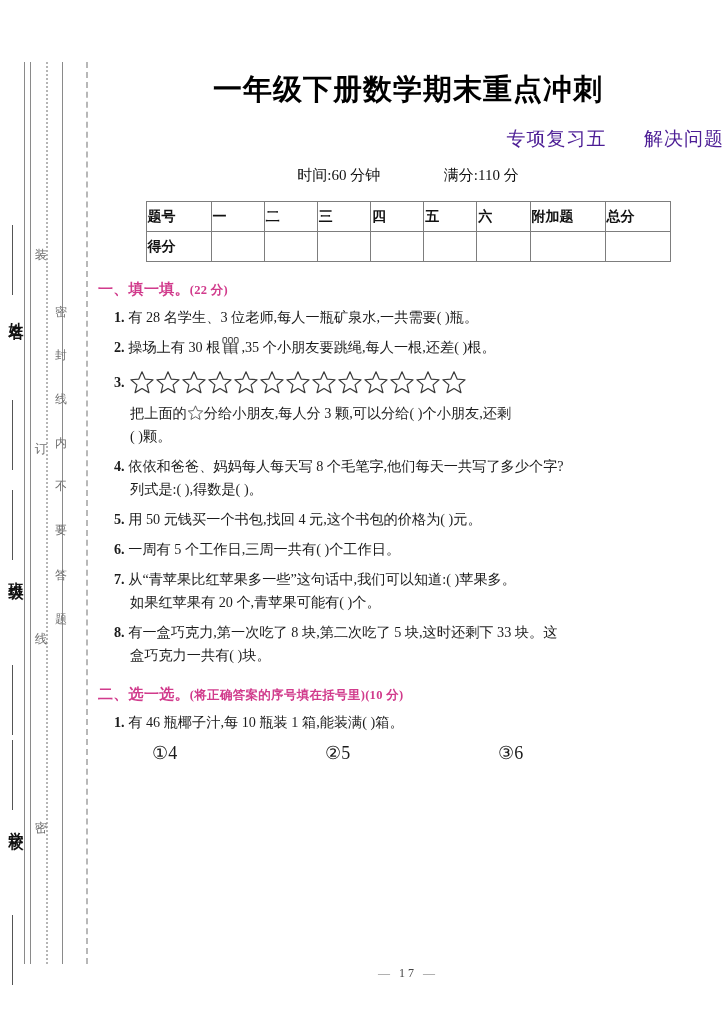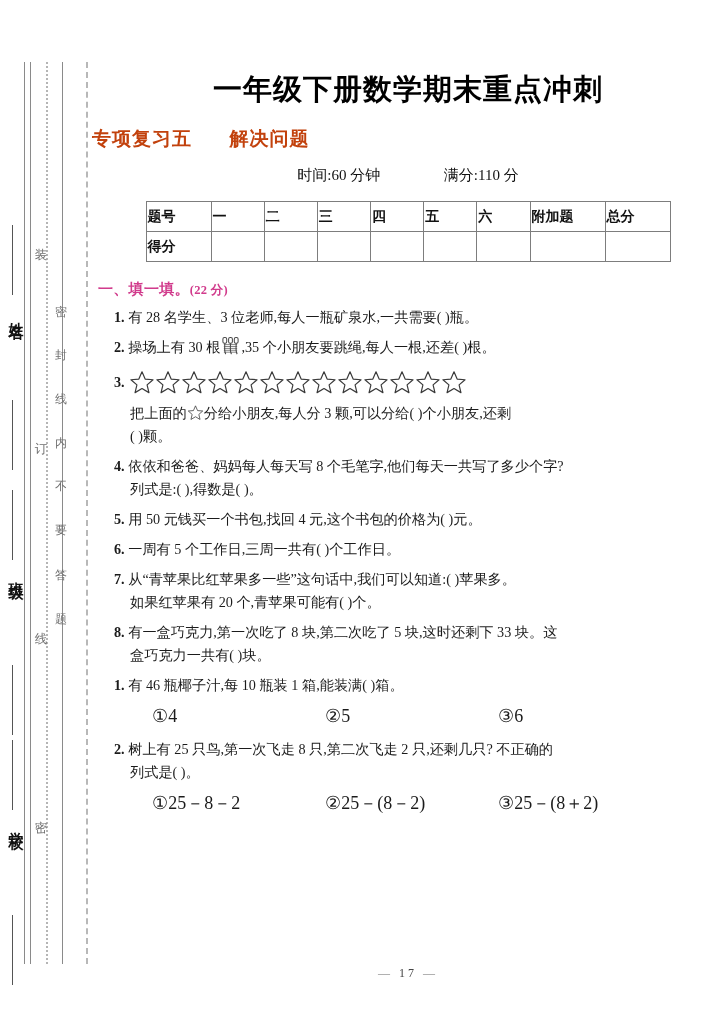--- a/index.html
+++ b/index.html
@@ -108,26 +108,26 @@
   #title-main {
     text-align: center;
     font-size: 29px;
     font-weight: 700;
     letter-spacing: 1px;
     margin-top: 66px;
     color: #000;
     font-family: "Liberation Serif", "DejaVu Serif", serif;
   }
   #title-sub {
-    text-align: left;
+    text-align: right;
     font-size: 19px;
-    font-weight: 700;
+    font-weight: 400;
     margin-top: 16px;
     letter-spacing: 1px;
-    color: #c2410c;
+    color: #4c1d95;
   }
   #title-sub .gap { display: inline-block; width: 26px; }
 
   #meta-row {
     text-align: center;
     font-size: 15px;
     margin-top: 14px;
     color: #111;
   }
   #meta-row .gap { display: inline-block; width: 56px; }
@@ -410,37 +410,29 @@
         <div><span class="num">6.</span> 一周有 5 个工作日,三周一共有(        )个工作日。</div>
       </div>
       <div class="q">
         <div><span class="num">7.</span> 从“青苹果比红苹果多一些”这句话中,我们可以知道:(        )苹果多。</div>
         <div class="cont">如果红苹果有 20 个,青苹果可能有(        )个。</div>
       </div>
       <div class="q">
         <div><span class="num">8.</span> 有一盒巧克力,第一次吃了 8 块,第二次吃了 5 块,这时还剩下 33 块。这</div>
         <div class="cont">盒巧克力一共有(        )块。</div>
       </div>
+      <div class="section-head"><span>二、选一选。</span><span class="hint">(将正确答案的序号填在括号里)(10 分)</span></div>
       <div class="q">
         <div><span class="num">1.</span> 有 46 瓶椰子汁,每 10 瓶装 1 箱,能装满(      )箱。</div>
         <div class="choices">
           <span class="opt">①4</span>
           <span class="opt">②5</span>
           <span class="opt">③6</span>
         </div>
       </div>
-      <div class="q">
-        <div><span class="num">2.</span> 树上有 25 只鸟,第一次飞走 8 只,第二次飞走 2 只,还剩几只? 不正确的</div>
-        <div class="cont">列式是(      )。</div>
-        <div class="choices">
-          <span class="opt">①25－8－2</span>
-          <span class="opt">②25－(8－2)</span>
-          <span class="opt">③25－(8＋2)</span>
-        </div>
-      </div>
     </div>
 
   <div id="page-number">
     <span class="dash">—</span>
     <span>17</span>
     <span class="dash">—</span>
   </div>
 
 </div>
 

